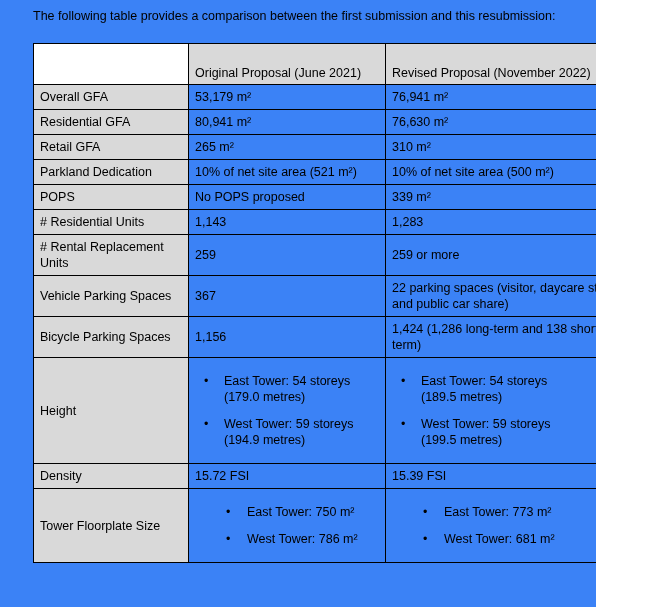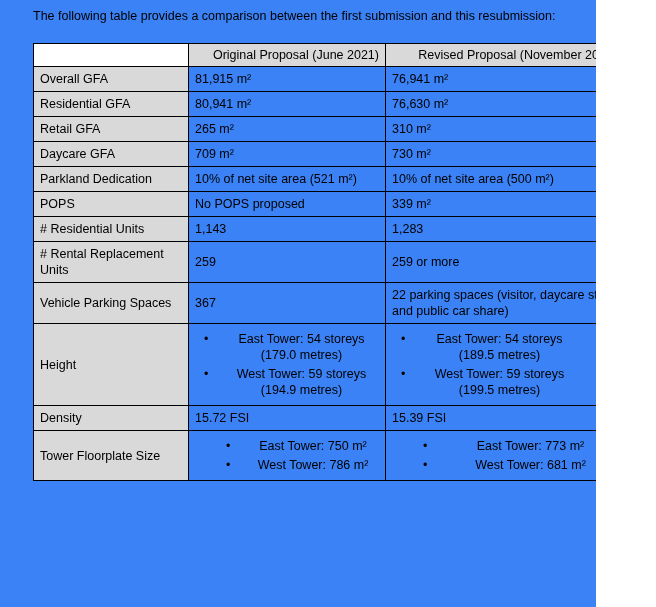--- a/index.html
+++ b/index.html
@@ -33,44 +33,42 @@
     font-size: 12.5px;
     line-height: 16px;
     font-weight: normal;
     text-align: left;
     vertical-align: middle;
     padding: 4px 6px;
     overflow: hidden;
   }
   .cmp th {
     background: #d9d9d9;
-    padding-top: 3px;
+    padding-top: 21px;
     padding-bottom: 3px;
-    text-align: right;
   }
   .cmp th.blank { background: #ffffff; }
   .cmp td.label {
     background: #d9d9d9;
     padding-right: 16px;
   }
   
   .label-narrow span {
     display: inline-block;
     max-width: 112px;
   }
   ul.bullets {
     list-style: none;
     margin: 0;
     padding: 0;
   }
   .bullets li {
     position: relative;
     padding-left: 29px;
-    margin: 3px 0;
-    text-align: center;
+    margin: 11px 0;
   }
   .bullets li::before {
     content: "\2022";
     position: absolute;
     left: 9px;
     top: 0;
   }
   
   .bullets.limit li { max-width: 157px; }
   
@@ -93,37 +91,32 @@
     <thead>
       <tr>
         <th class="blank"></th>
         <th>Original Proposal (June 2021)</th>
         <th>Revised Proposal (November 2022)</th>
       </tr>
     </thead>
     <tbody>
       <tr>
         <td class="label">Overall GFA</td>
-        <td>81,915 m²</td>
+        <td>53,179 m²</td>
         <td>76,941 m²</td>
       </tr>
       <tr>
         <td class="label">Residential GFA</td>
         <td>80,941 m²</td>
         <td>76,630 m²</td>
       </tr>
       <tr>
         <td class="label">Retail GFA</td>
         <td>265 m²</td>
         <td>310 m²</td>
-      </tr>
-      <tr>
-        <td class="label">Daycare GFA</td>
-        <td>709 m²</td>
-        <td>730 m²</td>
       </tr>
       <tr>
         <td class="label">Parkland Dedication</td>
         <td>10% of net site area (521 m²)</td>
         <td>10% of net site area (500 m²)</td>
       </tr>
       <tr>
         <td class="label">POPS</td>
         <td>No POPS proposed</td>
         <td>339 m²</td>
@@ -135,20 +128,25 @@
       </tr>
       <tr>
         <td class="label"># Rental Replacement Units</td>
         <td>259</td>
         <td>259 or more</td>
       </tr>
       <tr>
         <td class="label">Vehicle Parking Spaces</td>
         <td>367</td>
         <td>22 parking spaces (visitor, daycare staff, and public car share)</td>
+      </tr>
+      <tr>
+        <td class="label">Bicycle Parking Spaces</td>
+        <td>1,156</td>
+        <td>1,424 (1,286 long-term and 138 short-term)</td>
       </tr>
       <tr>
         <td class="label">Height</td>
         <td>
           <ul class="bullets limit">
             <li>East Tower: 54 storeys (179.0 metres)</li>
             <li>West Tower: 59 storeys (194.9 metres)</li>
           </ul>
         </td>
         <td>

